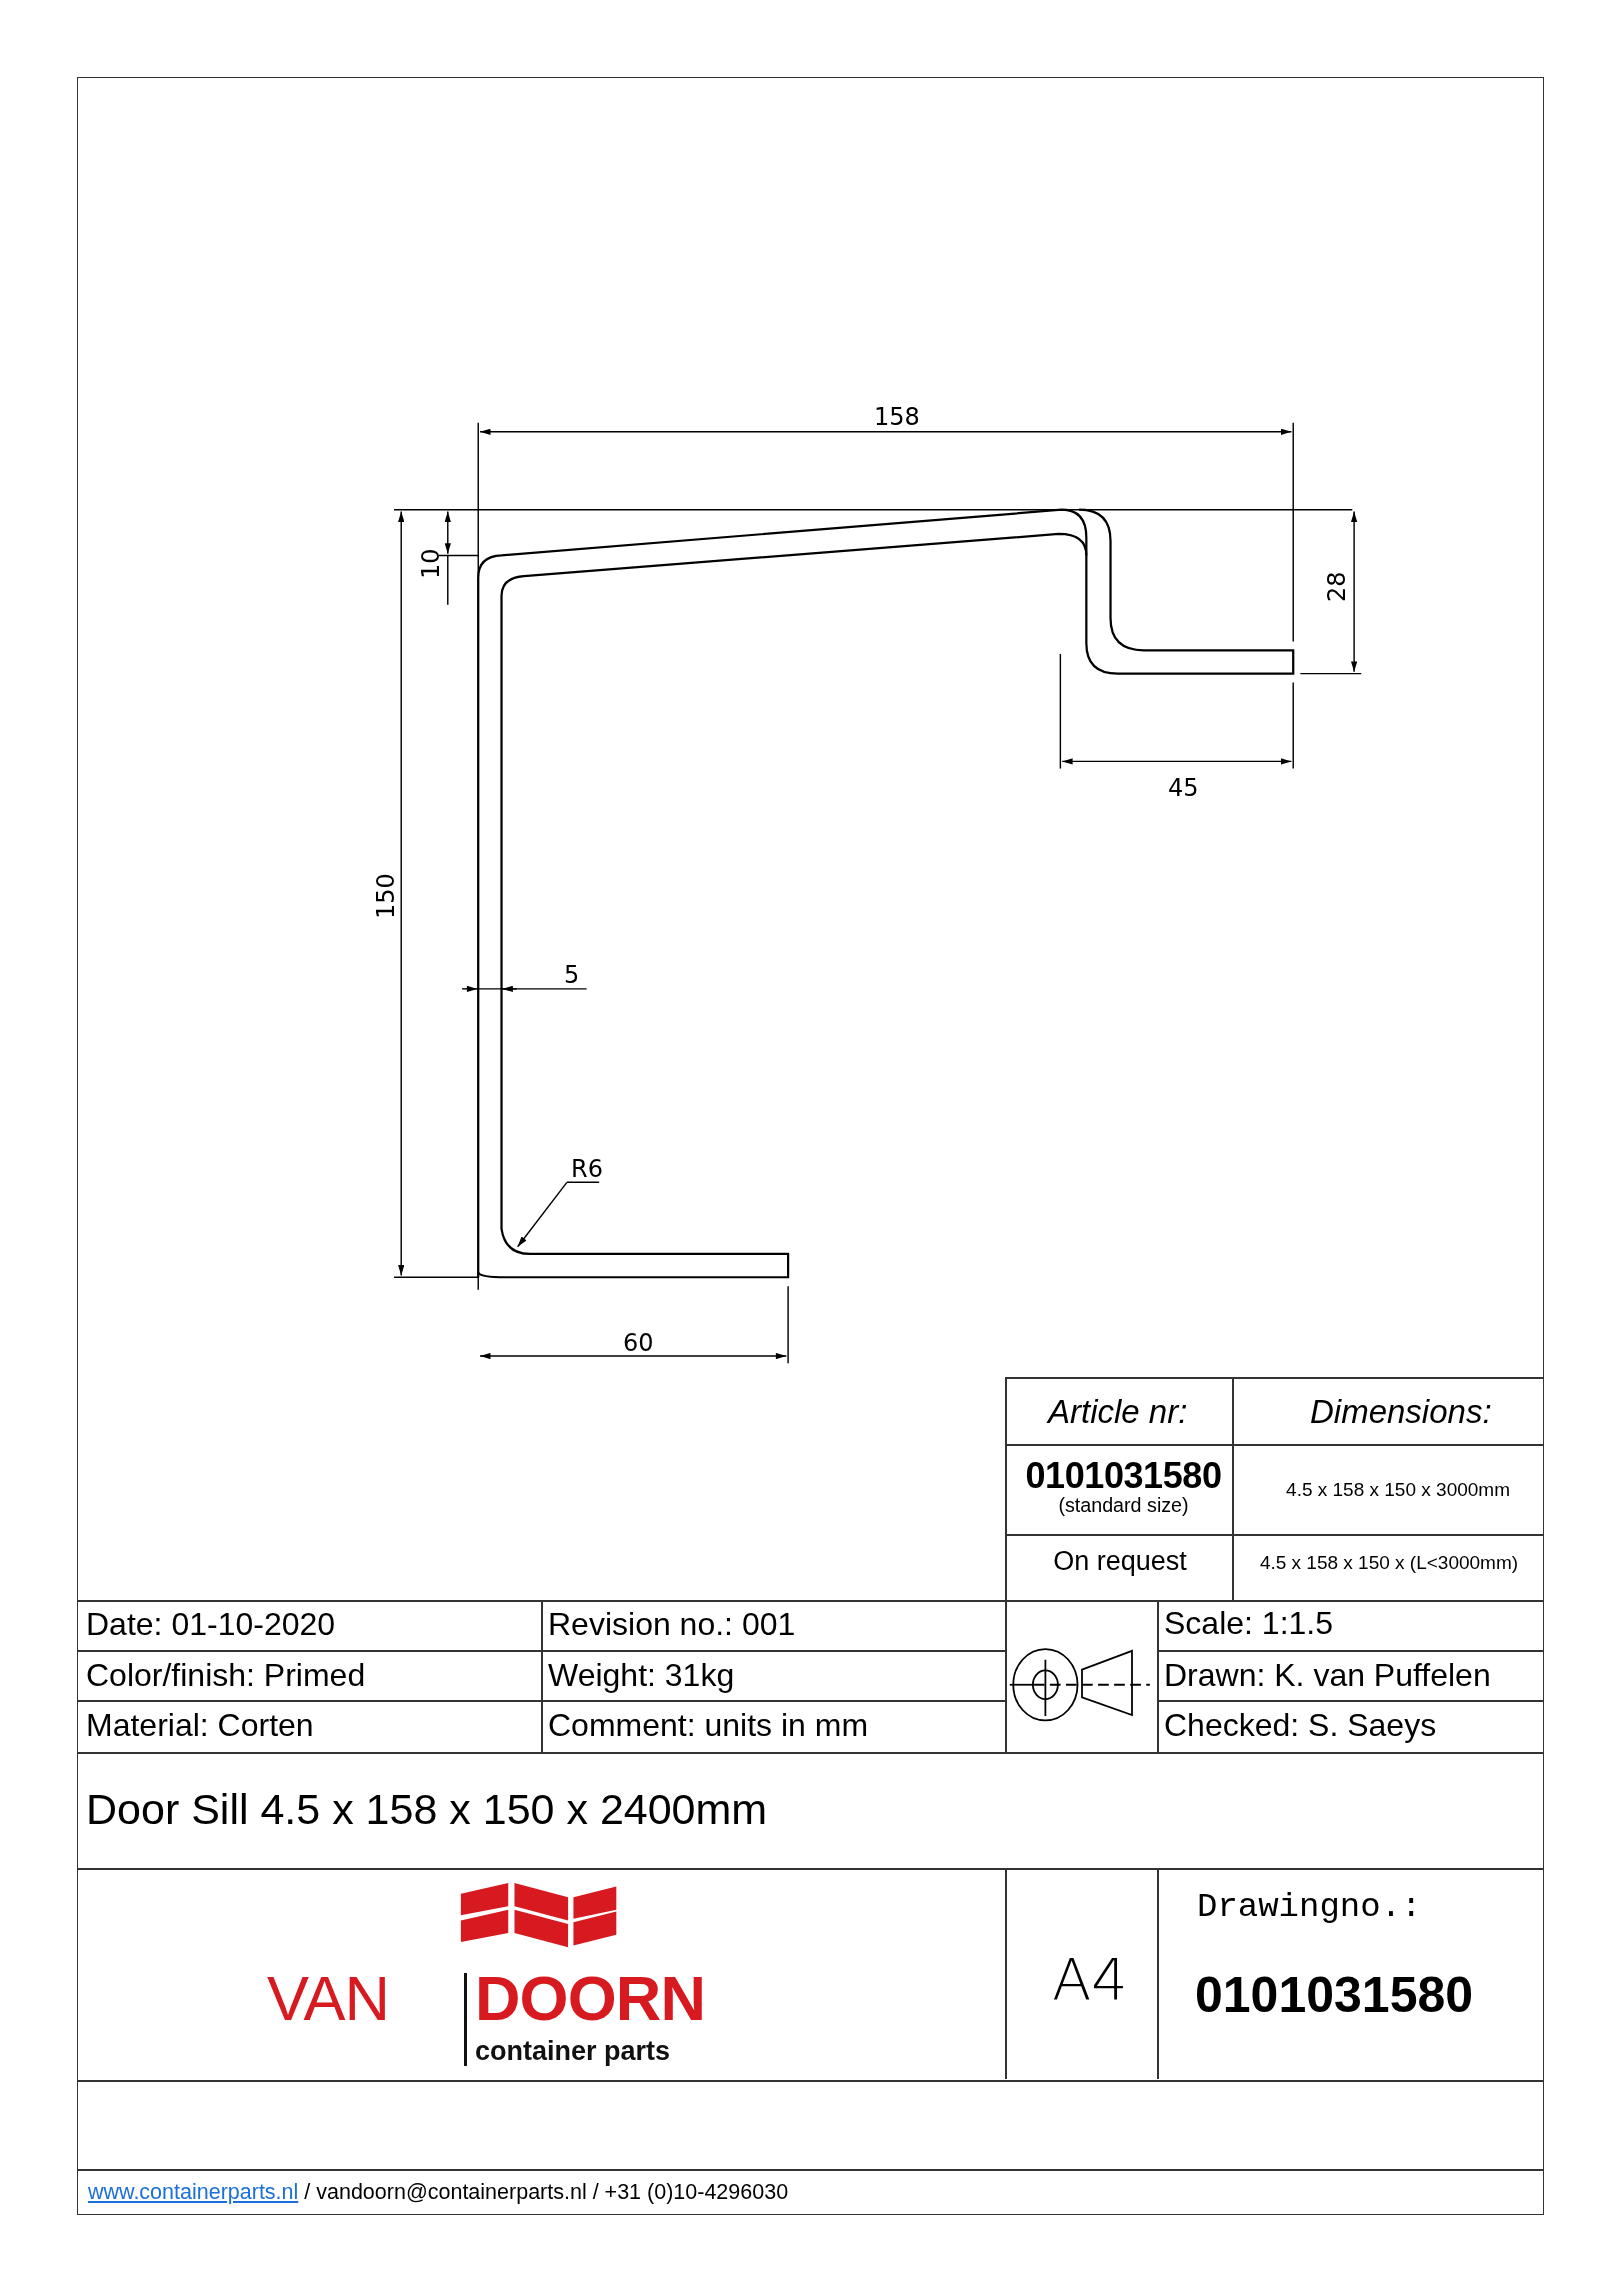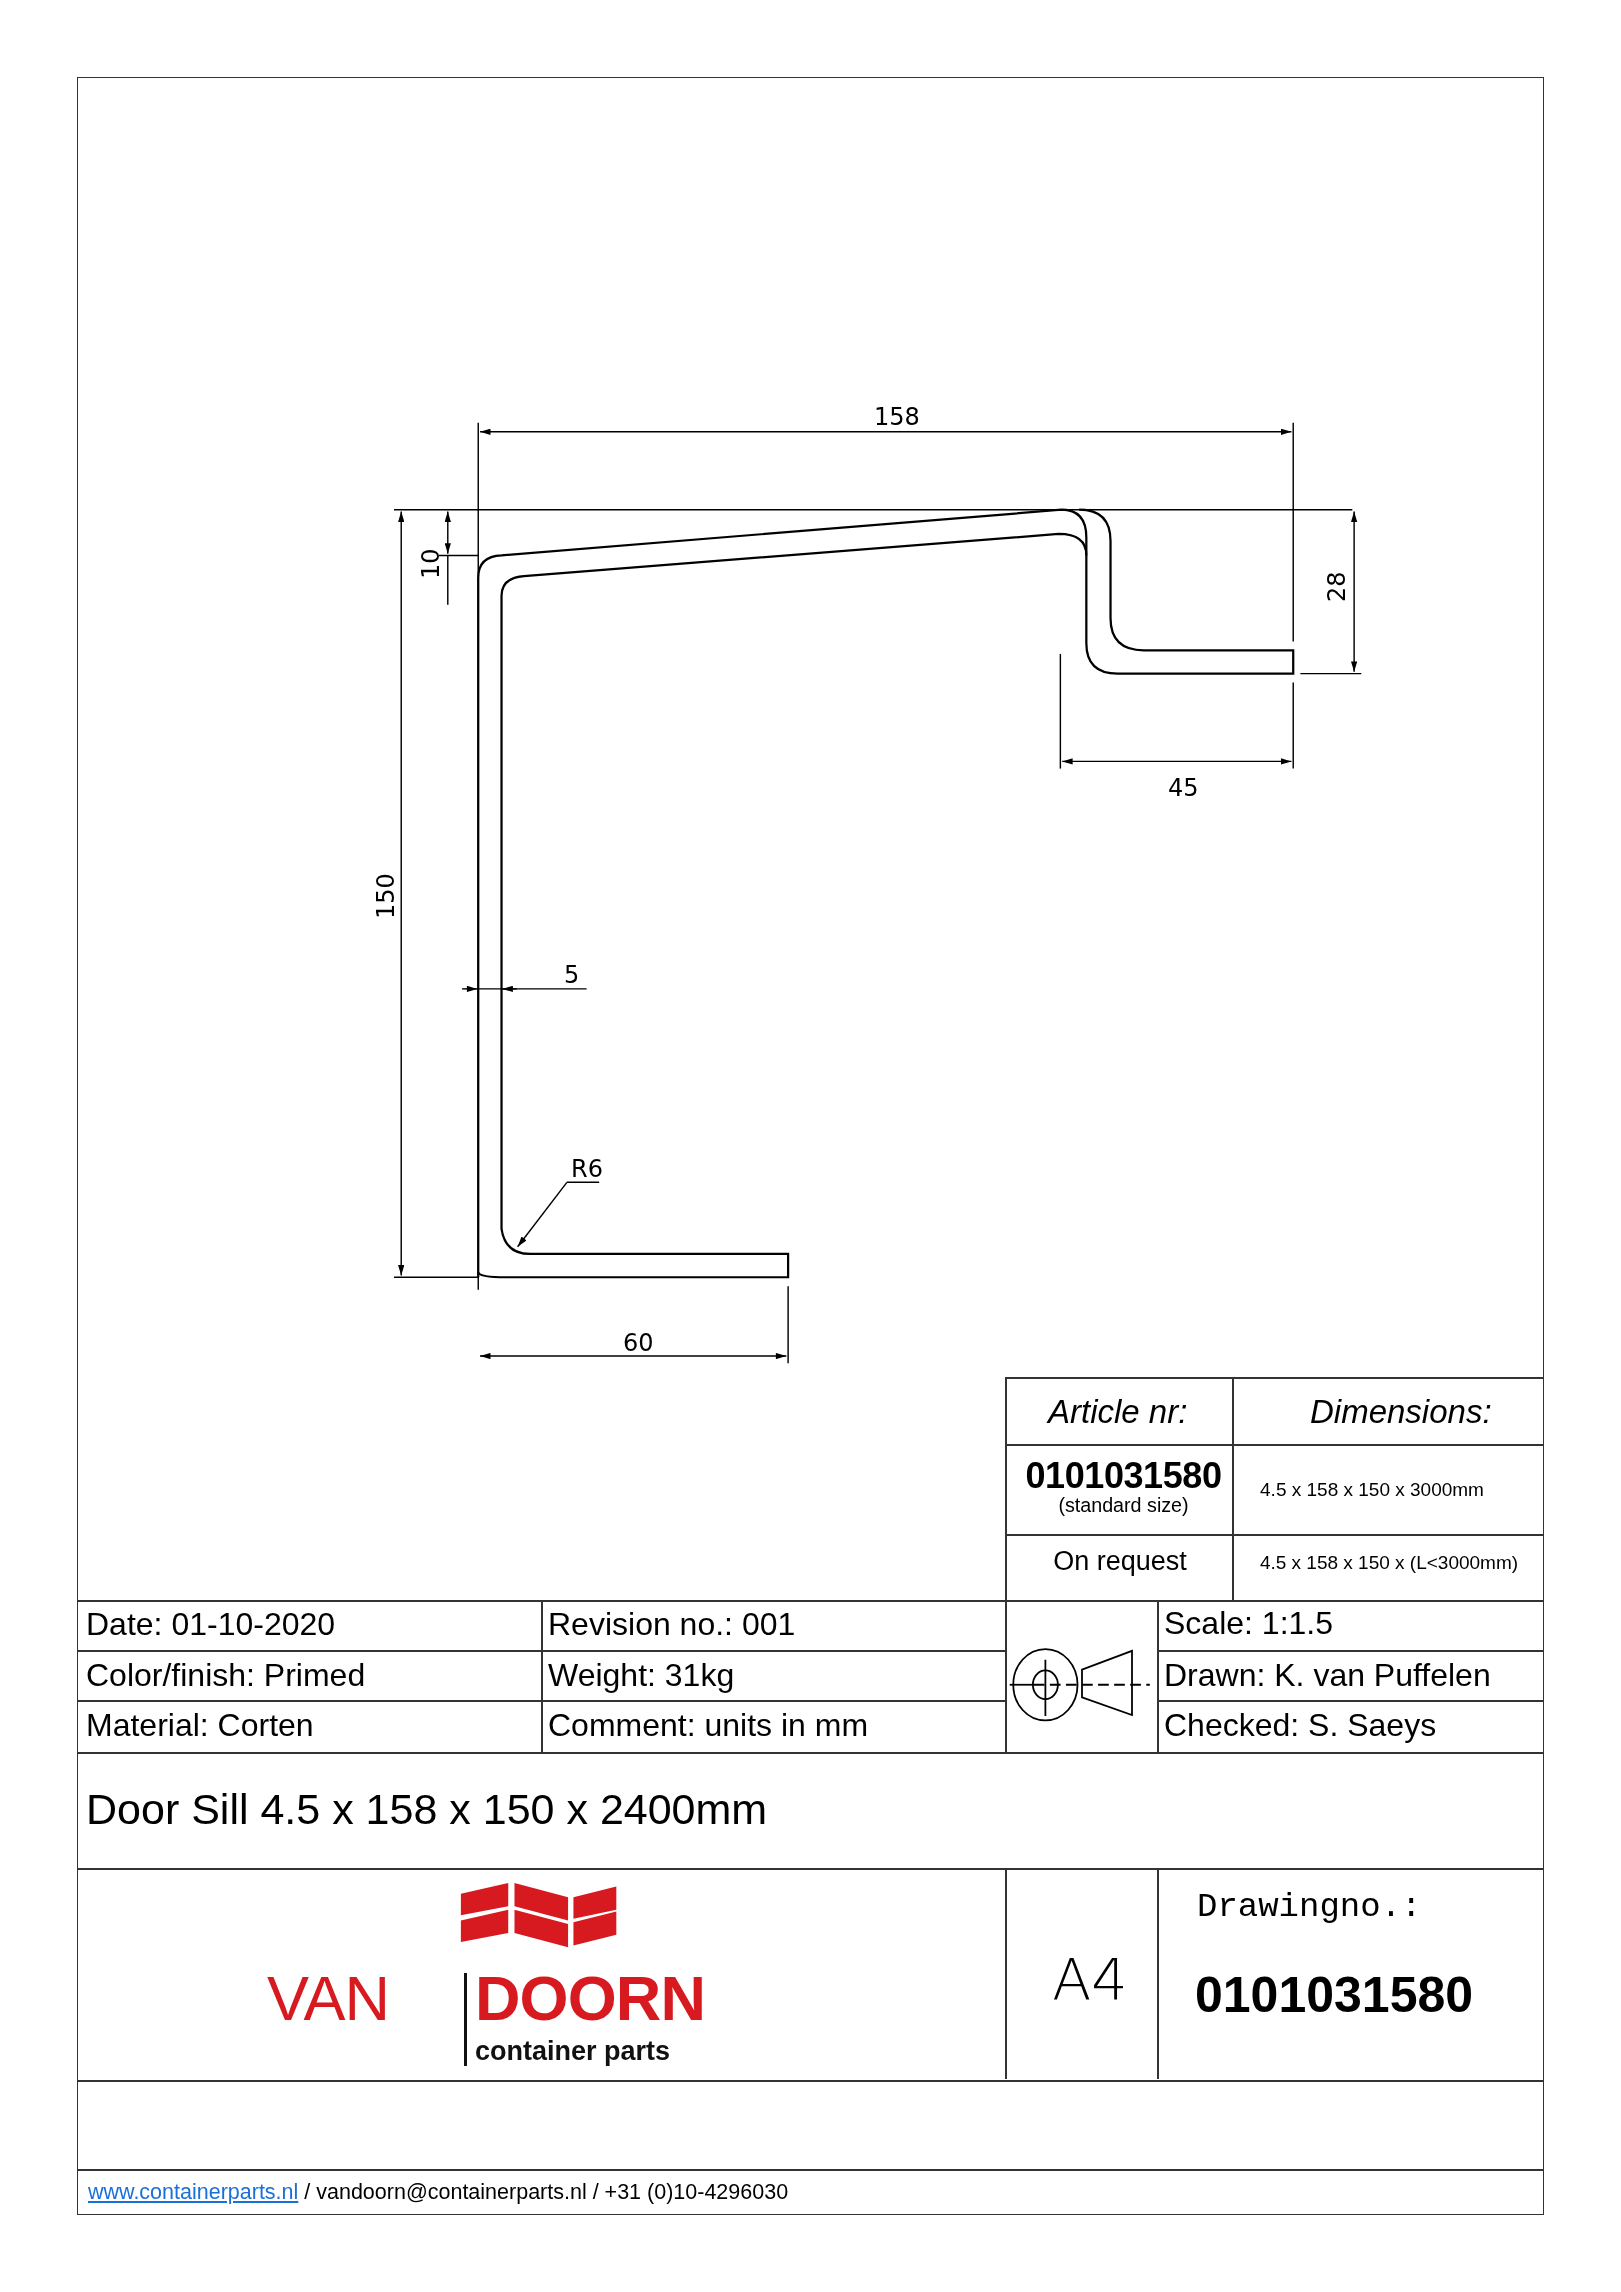--- a/index.html
+++ b/index.html
@@ -83,21 +83,21 @@
 <div>
   <div class="ln-h" style="left:1005px;top:1377px;width:539px;"></div>
   <div class="ln-h" style="left:1005px;top:1444px;width:539px;"></div>
   <div class="ln-h" style="left:1005px;top:1534px;width:539px;"></div>
   <div class="ln-v" style="left:1005px;top:1377px;height:224px;"></div>
   <div class="ln-v" style="left:1232px;top:1377px;height:224px;"></div>
   <div class="txt hdr-italic" style="left:1048px;top:1395px;">Article nr:</div>
   <div class="txt hdr-italic" style="left:1300px;top:1395px;margin-left:10px;">Dimensions:</div>
   <div class="txt art-num" style="left:1014px;top:1458px;width:219px;text-align:center;">0101031580</div>
   <div class="txt small" style="left:1014px;top:1496px;width:219px;text-align:center;">(standard size)</div>
-  <div class="txt dim-val" style="left:1234px;top:1480px;width:276px;text-align:center;">4.5 x 158 x 150 x 3000mm</div>
+  <div class="txt dim-val" style="left:1234px;top:1480px;width:276px;text-align:right;">4.5 x 158 x 150 x 3000mm</div>
   <div class="txt" style="left:1007px;top:1548px;width:226px;text-align:center;font-size:27px;">On request</div>
   <div class="txt dim-val" style="left:1234px;top:1553px;width:310px;text-align:center;">4.5 x 158 x 150 x (L&lt;3000mm)</div>
 </div>
 
 <div>
   <div class="ln-h" style="left:77px;top:1600px;width:1467px;"></div>
   <div class="ln-h" style="left:77px;top:1650px;width:928px;"></div>
   <div class="ln-h" style="left:1157px;top:1650px;width:387px;"></div>
   <div class="ln-h" style="left:77px;top:1700px;width:928px;"></div>
   <div class="ln-h" style="left:1157px;top:1700px;width:387px;"></div>

